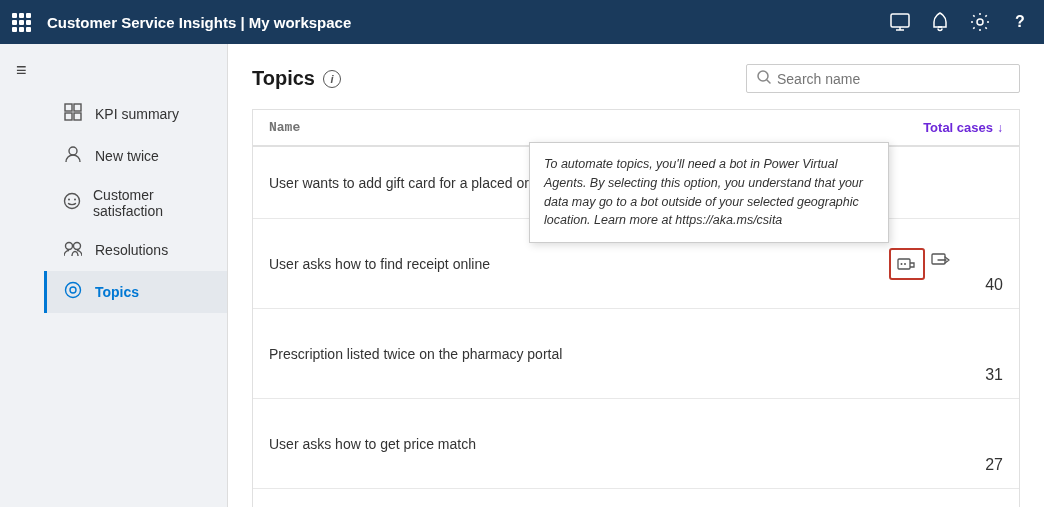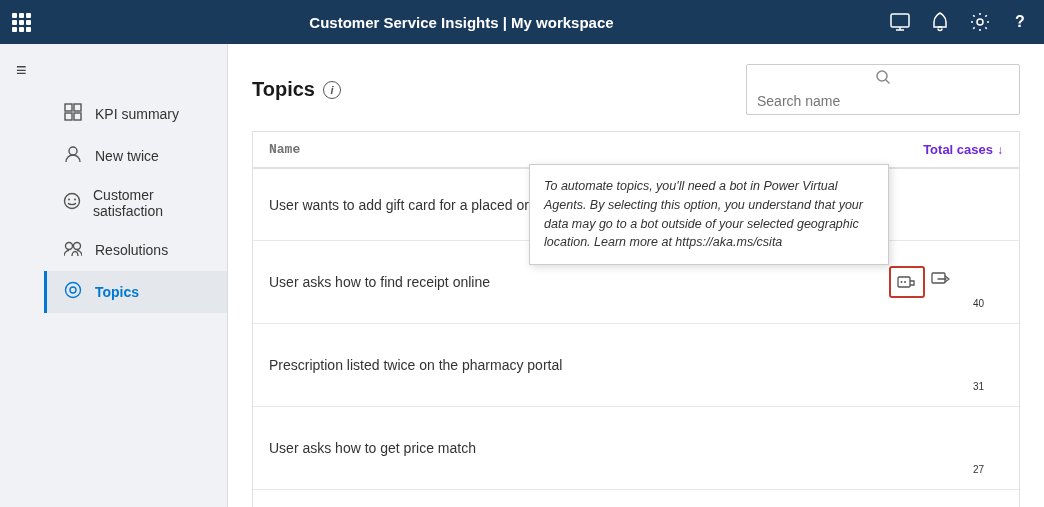--- a/index.html
+++ b/index.html
@@ -7,21 +7,20 @@
 
     
     .topbar {
       background: #1a3a5c;
       color: white;
       height: 44px;
       display: flex;
       align-items: center;
       padding: 0 12px;
       gap: 12px;
-      text-align: center;
     }
     .topbar-grid-icon {
       display: grid;
       grid-template-columns: repeat(3, 5px);
       gap: 2px;
       cursor: pointer;
       margin-right: 4px;
     }
     .topbar-grid-icon span {
       width: 5px; height: 5px;
@@ -139,21 +138,20 @@
 
     .search-container {
       display: flex;
       align-items: center;
       border: 1px solid #ccc;
       border-radius: 2px;
       padding: 5px 10px;
       gap: 6px;
       background: white;
       width: 274px;
-      flex-direction: column;
     }
     .search-icon {
       color: #888;
       font-size: 14px;
     }
     .search-input {
       border: none;
       outline: none;
       font-size: 14px;
       color: #888;
@@ -196,24 +194,24 @@
       padding: 14px 16px;
       border-bottom: 1px solid #e8e8e8;
       background: white;
       position: relative;
     }
     .row-name {
       font-size: 14px;
       color: #333;
     }
     .row-count {
-      font-size: 10px;
+      font-size: 16px;
       color: #333;
       min-width: 30px;
-      text-align: left;
+      text-align: right;
       margin-top: 43px;
     }
     .row-actions {
       display: flex;
       align-items: center;
       gap: 6px;
       margin-right: 12px;
     }
     .automate-btn {
       width: 36px;

